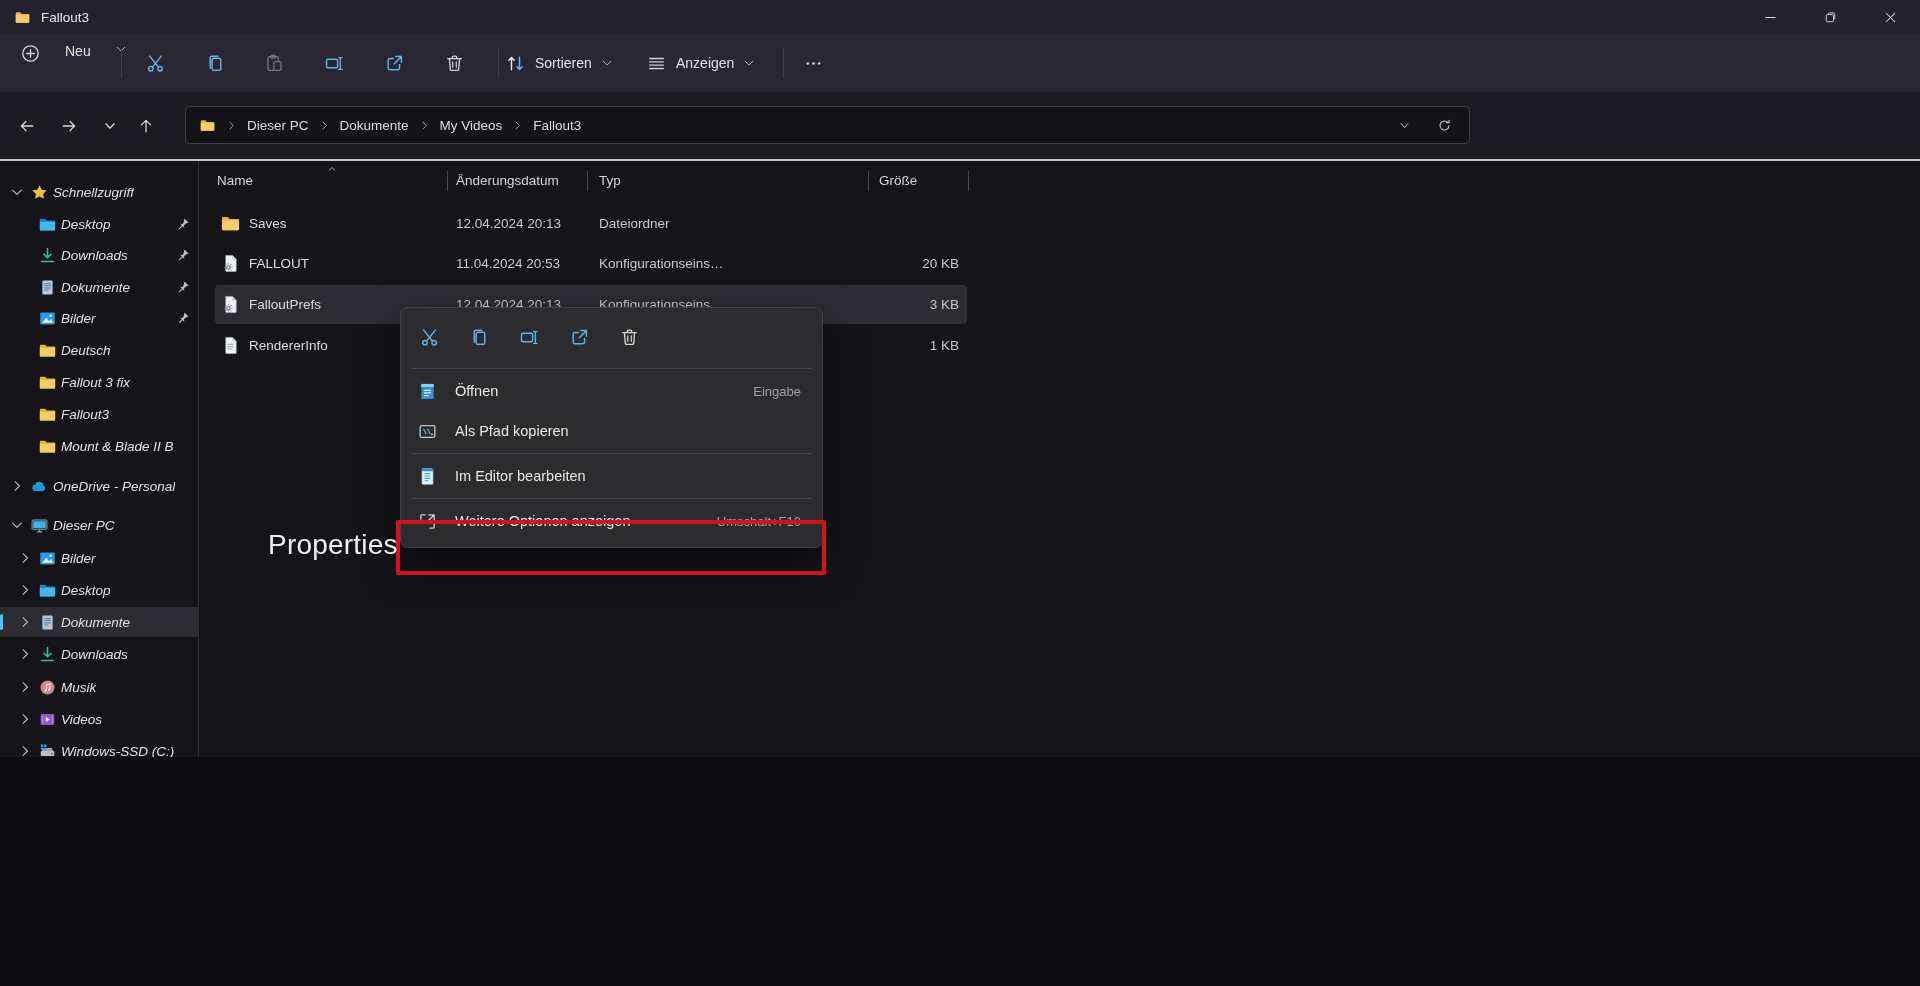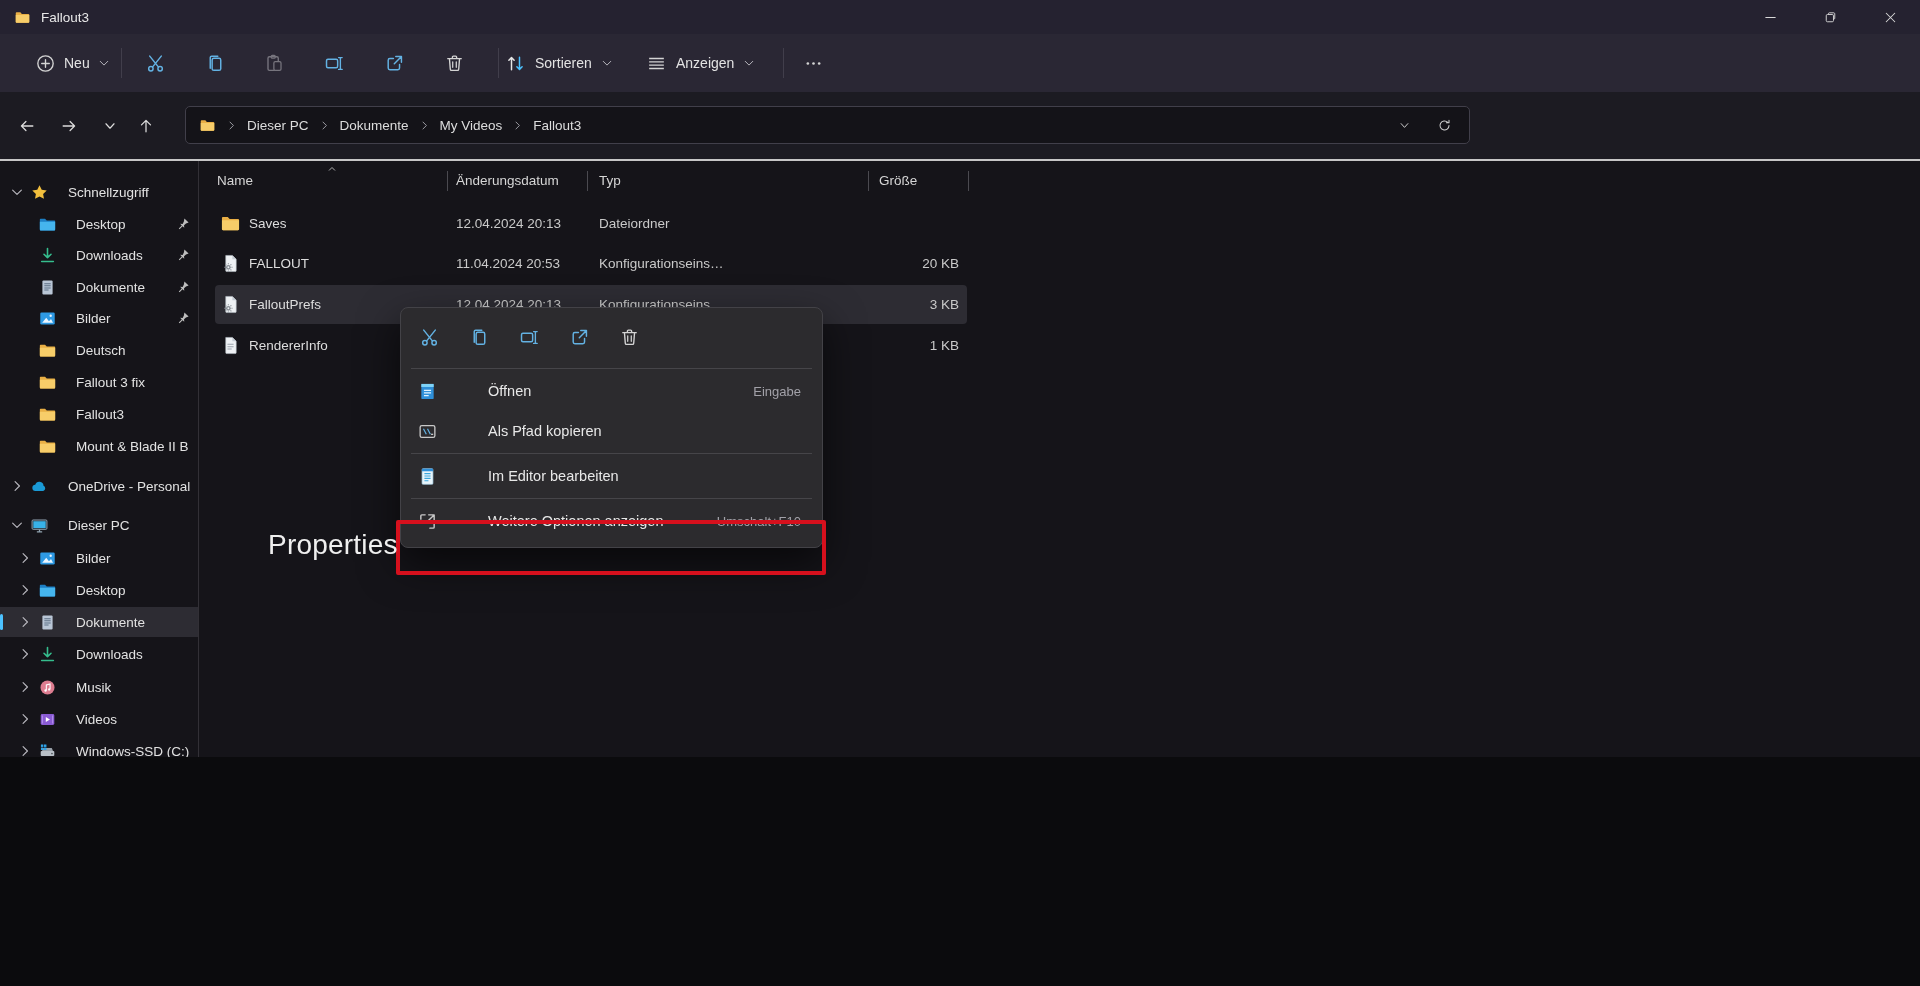--- a/index.html
+++ b/index.html
@@ -18,21 +18,21 @@
   .toolbar { position:absolute; top:34px; left:0; width:100%; height:58px; background:#2a2734; display:flex; align-items:center; }
   .tbtn { display:flex; align-items:center; justify-content:center; height:40px; border-radius:5px; }
   .tico { width:21px; height:21px; display:block; }
   .blue { color:#63b2e3; }
   .gray { color:#d4d4d4; }
   .dim  { color:#77757e; }
   .tsep { width:1px; height:30px; background:#413e4b; }
   .tlabel { font-size:14px; color:#e3e3e3; }
   .chev10 { width:12px; height:12px; color:#b9b8bf; }
 
-  .btn-new { position:absolute; left:35px; display:flex; align-items:center; gap:8px; }
+  .btn-new { position:absolute; left:20px; display:flex; align-items:flex-start; gap:24px; }
   .sep1 { position:absolute; left:121px; }
   .ib { position:absolute; width:44px; }
   .sep2 { position:absolute; left:498px; }
   .btn-sort { position:absolute; left:505px; display:flex; align-items:center; gap:9px; }
   .btn-view { position:absolute; left:646px; display:flex; align-items:center; gap:9px; }
   .sep3 { position:absolute; left:783px; }
   .btn-more { position:absolute; left:793px; width:40px; }
 
   
   .addressrow { position:absolute; top:92px; left:0; width:100%; height:67px; background:#1c1b22; }
@@ -51,21 +51,21 @@
 
   .brightline { position:absolute; top:159px; left:0; width:100%; height:2px; background:#c6c6c6; z-index:4; }
 
   
   .sidebar { position:absolute; top:161px; left:0; width:198px; bottom:0; background:#151419; }
   .sidebar-divider { position:absolute; top:161px; left:198px; width:1px; bottom:0; background:#323036; }
   .srow { position:absolute; left:0; width:198px; height:30px; display:flex; align-items:center; font-size:13.5px; color:#e2e2e2; white-space:nowrap; overflow:hidden; }
   .srow .chevslot { width:18px; height:14px; margin-left:8px; color:#b9b8bf; flex:none; }
   .srow .chevslot.empty { visibility:hidden; }
   .srow .icon16 { width:17px; height:17px; margin-left:5px; flex:none; }
-  .srow .slabel { margin-left:20px; overflow:hidden; text-overflow:clip; }
+  .srow .slabel { margin-left:5px; overflow:hidden; text-overflow:clip;font-style:italic; }
   .srow.child { }
   .srow.child .chevslot { margin-left:16px; }
   .srow.child2 .chevslot { margin-left:16px; }
   .pin { position:absolute; right:8px; width:14px; height:14px; color:#bdbdbd; }
   .srow.selected { background:#2d2c33; }
   .selbar { position:absolute; left:0px; top:7px; width:3px; height:16px; border-radius:2px; background:#4cc2ff; }
 
   
   .content { position:absolute; left:199px; top:161px; right:0; bottom:0; background:#151419; }
   .flh { position:absolute; top:5px; left:0; right:0; height:30px; font-size:13.5px; color:#d6d6d6; }
@@ -87,21 +87,21 @@
   .c-date, .c-typ, .c-size { color:#c9c9c9; }
   .c-typ { left:400px; }
   .c-size { left:655px; width:105px; text-align:right; }
 
   
   .cmenu { position:absolute; left:400px; top:307px; width:423px; background:#2c2b2e; border:1px solid #434247; border-radius:8px; box-shadow:0 16px 40px rgba(0,0,0,.6); z-index:10; padding-bottom:6px; }
   .ciconrow { height:58px; display:flex; align-items:center; padding-left:8px; }
   .cib { width:40px; height:40px; margin-right:10px; display:flex; align-items:center; justify-content:center; border-radius:5px; }
   .cib svg { width:21px; height:21px; }
   .msep { height:1px; background:#464549; margin:2px 10px; }
-  .mi { height:40px; margin:0 5px; border-radius:4px; display:flex; align-items:center; padding:0 16px 0 12px; font-size:14.5px; color:#e8e8e8;gap:33px; }
+  .mi { height:40px; margin:0 5px; border-radius:4px; display:flex; align-items:center; padding:0 16px 0 12px; font-size:14.5px; color:#e8e8e8; }
   .mi.hover { background:#3e3d43; }
   .mi .micon { width:19px; height:19px; flex:none; }
   .mi .mlabel { margin-left:18px; }
   .mi .mshort { margin-left:auto; font-size:13px; color:#a2a1a8; }
   .mi .msub { margin-left:auto; width:14px; height:14px; color:#bdbdbd; }
 
   
   .redbox { position:absolute; left:396px; top:520px; width:430px; height:55px; border:4px solid #d6101d; border-radius:2px; z-index:30; }
   .propslabel { position:absolute; left:268px; top:529px; font-size:28px; color:#efefef; z-index:30; letter-spacing:0.2px; }
 

